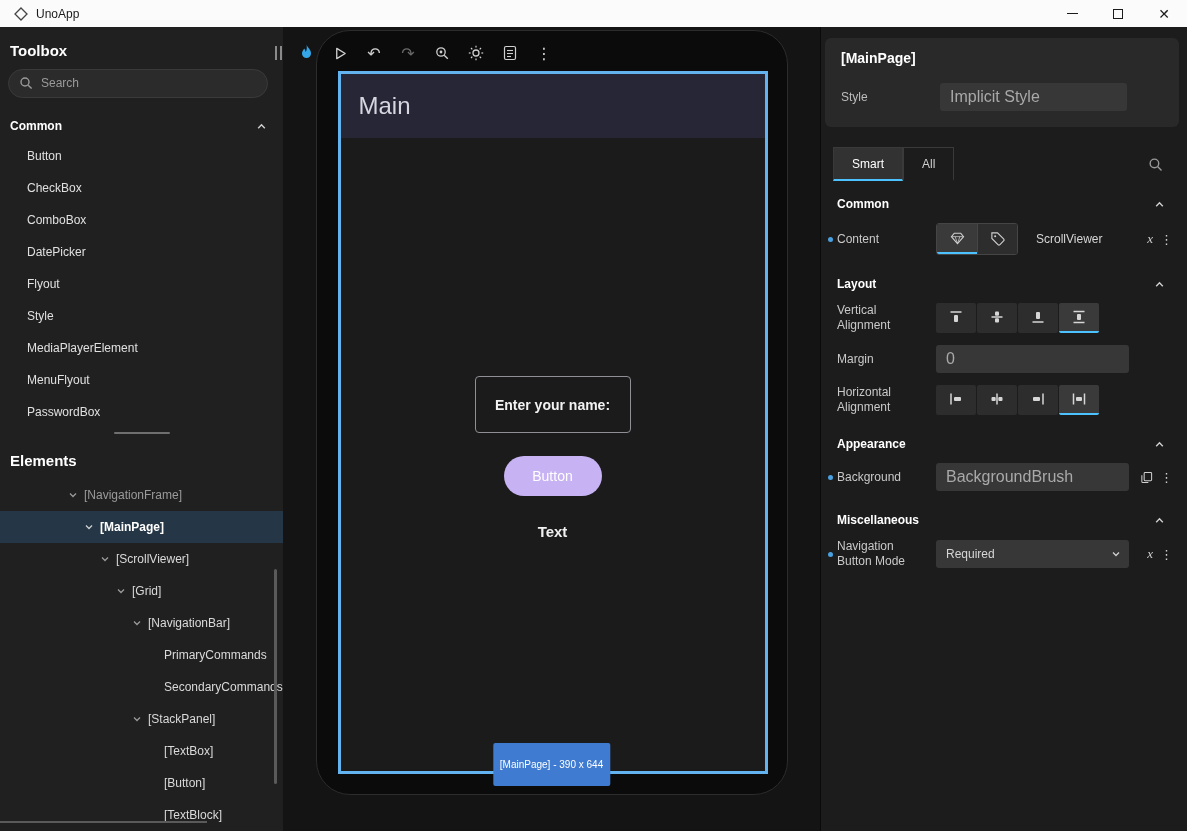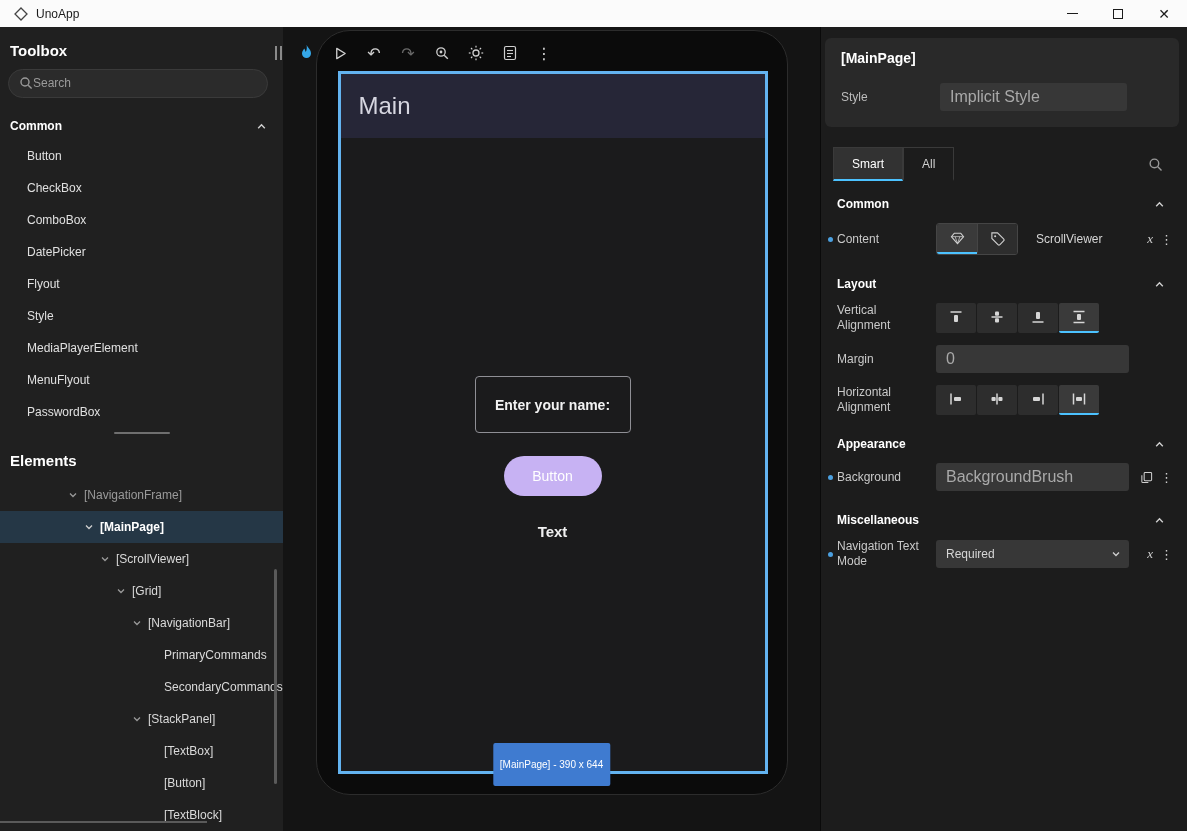--- a/index.html
+++ b/index.html
@@ -15,21 +15,21 @@
   .win-min-glyph { width:11px; height:1px; background:#1b1b1b; display:block; }
   .win-max-glyph { width:10px; height:10px; border:1px solid #1b1b1b; display:block; }
   .win-close-glyph { font-size:14px; line-height:1; }
 
   .main { display:flex; height:804px; }
 
   
   .left { width:283px; background:#202020; display:flex; flex-direction:column; position:relative; }
   .panel-title { font-size:15px; font-weight:bold; color:#fff; margin:15px 10px 10px 10px; }
   .searchbox { margin:0 15px 6px 8px; height:30px; background:#2b2b2b; border:1px solid #3a3a3a;
-    border-radius:15px; display:flex; align-items:center; padding:0 10px; gap:0;justify-content:center; }
+    border-radius:15px; display:flex; align-items:center; padding:0 10px; gap:8px;justify-content:center; }
   .searchbox input { background:transparent; border:none; outline:none; color:#cfcfcf; font-size:12px; width:100%; }
   .searchbox input::placeholder { color:#9a9a9a; }
   .section-head { display:flex; align-items:center; height:30px; padding:0 16px 0 10px; margin-top:8px; }
   .section-head .lbl { font-size:12px; font-weight:bold; color:#fff; }
   .section-head .spacer { flex:1; }
   .tb-item { height:32px; display:flex; align-items:center; padding-left:27px; font-size:12px; color:#e0e0e0; }
   .splitter { height:9px; display:flex; align-items:center; justify-content:center; }
   .splitter .grip { width:56px; height:2px; background:#6f6f6f; border-radius:1px; }
   .tree { position:relative; flex:1; }
   .tree-row { height:32px; display:flex; align-items:center; font-size:12px; color:#dadada; }
@@ -492,21 +492,21 @@
       <span class="lbl">Miscellaneous</span>
       <span class="spacer"></span>
       <span>
           <svg width="11" height="11" viewBox="0 0 10 10">
             <polyline points="2,6.5 5,3.5 8,6.5" fill="none" stroke="#cfcfcf" stroke-width="1.3"></polyline>
           </svg>
         </span>
     </div>
 
     <div class="prop-row modified">
-      <span class="prop-label">Navigation Text Mode</span>
+      <span class="prop-label">Navigation Button Mode</span>
       <span class="dropdown">
         <span>Required</span>
         <span class="spacer"></span>
         <span>
             <svg width="10" height="10" viewBox="0 0 10 10">
               <polyline points="2,3.5 5,6.5 8,3.5" fill="none" stroke="#cfcfcf" stroke-width="1.3"></polyline>
             </svg>
           </span>
       </span>
       <span class="row-end">

